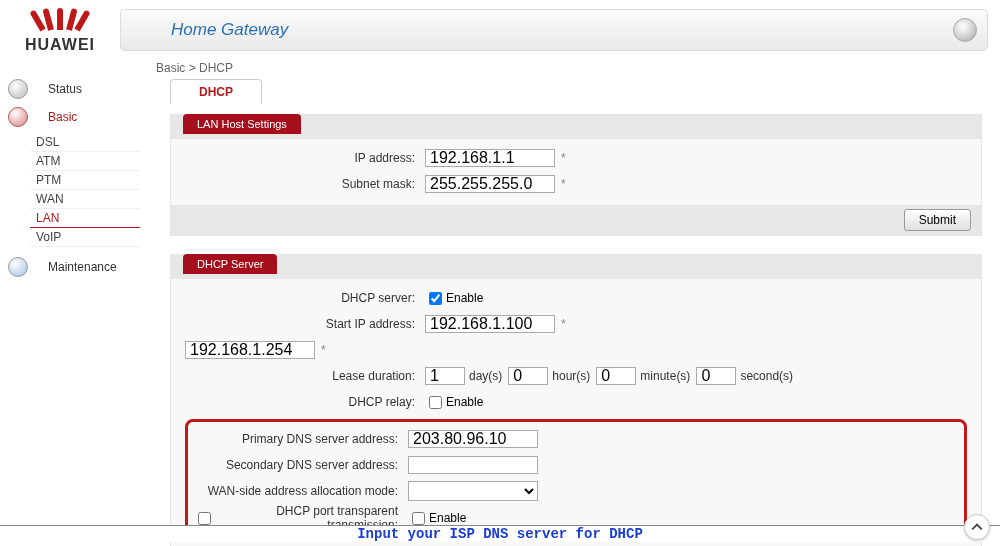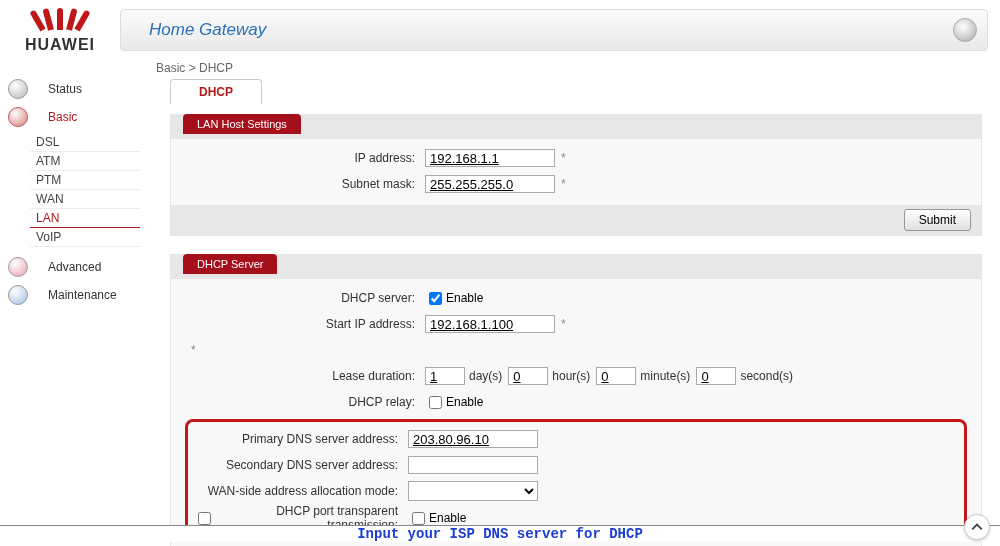--- a/index.html
+++ b/index.html
@@ -44,21 +44,21 @@
   .logo-mark span:nth-child(5){ left:34px; transform: rotate(30deg); transform-origin: bottom; }
   .logo-text { color:#333; font-size:16px; letter-spacing:1px; font-weight:bold; display:block; margin-top:-3px;}
   .title-bar {
     flex: 1;
     background: linear-gradient(#fbfbfb, #e9e9e9);
     height: 42px;
     border: 1px solid #ddd;
     border-radius: 4px;
     display: flex;
     align-items: center;
-    padding-left: 28px;
+    padding-left: 50px;
     margin-right: 12px;
     margin-top: 4px;
     position: relative;
   }
   .title-text { color: #2a70b8; font-size: 17px; font-style: italic; }
   .title-circle {
     position:absolute; right:10px; top:50%; transform:translateY(-50%);
     width:24px; height:24px; border-radius:50%;
     background: radial-gradient(circle at 40% 35%, #fff, #ccc 60%, #999);
     border:1px solid #aaa;
@@ -139,22 +139,21 @@
   .field-row {
     display:flex; align-items:center;
     min-height:26px;
   }
   .field-label {
     width:240px; text-align:right; padding-right:10px; color:#333;
   }
   .field-label.narrow { width: 214px; }
   .text-input {
     width:130px; height:18px; border:1px solid #aaa; background:#fff; padding:1px 4px;
-    font-size:13px;
-    text-decoration:underline;
+    font-size:16px;
   }
   .req { color:#888; margin-left:6px; }
   .checkbox { margin-right:4px; }
   .btn {
     background: linear-gradient(#fefefe, #e0e0e0);
     border:1px solid #999;
     border-radius:3px;
     padding:3px 14px;
     font-size:12px;
     cursor:pointer;
@@ -225,24 +224,20 @@
     </div>
     <ul class="sub-list">
       <li>DSL</li>
       <li>ATM</li>
       <li>PTM</li>
       <li>WAN</li>
       <li class="active">LAN</li>
       <li>VoIP</li>
     </ul>
     <div class="side-item">
-      <span class="side-icon pink"></span>
-      <span>Advanced</span>
-    </div>
-    <div class="side-item">
       <span class="side-icon blue"></span>
       <span>Maintenance</span>
     </div>
   </div>
 
   <div class="content">
     <div class="breadcrumb">Basic &gt; DHCP</div>
     <div class="tab-row">
       <span class="tab">DHCP</span>
     </div>
@@ -277,20 +272,21 @@
           <span class="field-label">DHCP server:</span>
           <input type="checkbox" class="checkbox" checked="" style="">
           <span>Enable</span>
         </div>
         <div class="field-row">
           <span class="field-label">Start IP address:</span>
           <input class="text-input" value="192.168.1.100" style="">
           <span class="req">*</span>
         </div>
         <div class="field-row">
+          <input class="text-input" value="192.168.1.254" style="">
           <span class="req">*</span>
         </div>
         <div class="field-row lease">
           <span class="field-label">Lease duration:</span>
           <input class="text-input small" value="1" style="">
           <span class="unit">day(s)</span>
           <input class="text-input small" value="0" style="">
           <span class="unit">hour(s)</span>
           <input class="text-input small" value="0" style="">
           <span class="unit">minute(s)</span>

